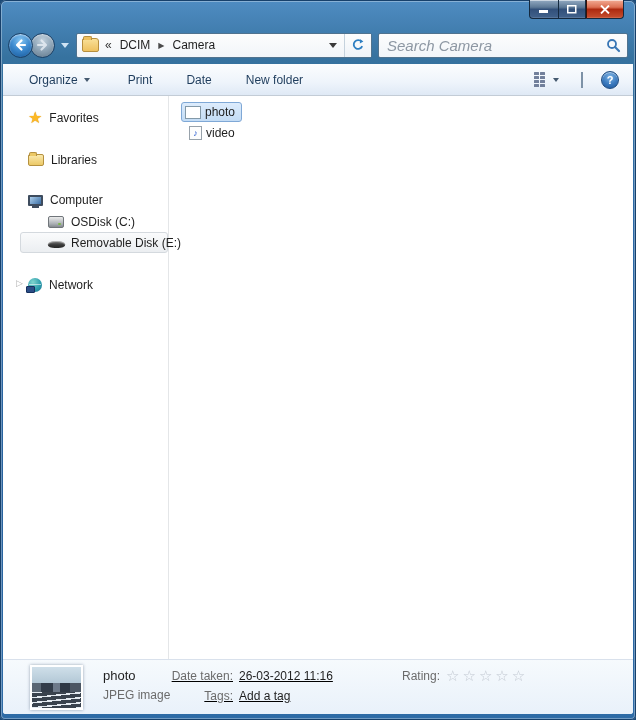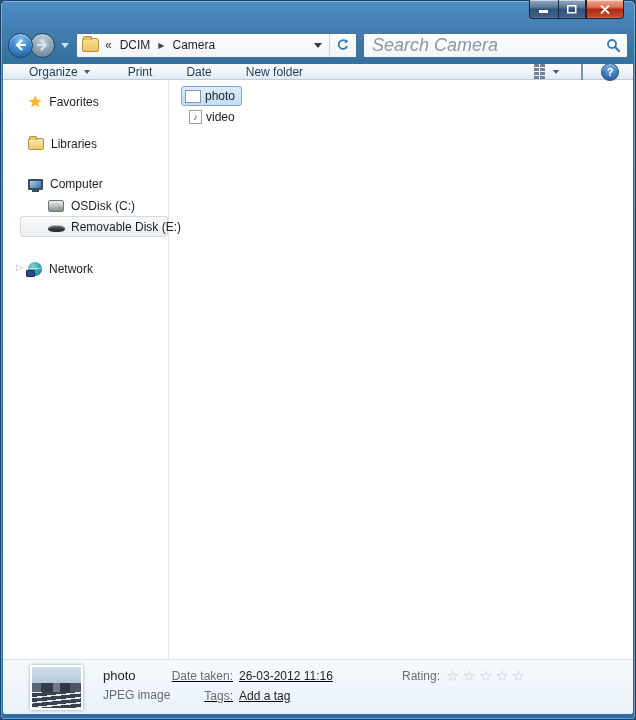--- a/index.html
+++ b/index.html
@@ -56,29 +56,29 @@
 
   .folder-glyph { width: 17px; height: 14px; position: relative; flex: none; margin-right: 2px;
     background: linear-gradient(180deg, #f9e098 0%, #eec15f 100%); border: 1px solid #b78f3e; border-radius: 2px 3px 2px 2px; }
   .folder-glyph::before { content: ""; position: absolute; top: -3px; left: 0; width: 7px; height: 3px;
     background: #eec15f; border: 1px solid #b78f3e; border-bottom: none; border-radius: 2px 2px 0 0; }
 
   .searchbox { height: 25px; flex: 1; margin-left: 6px; display: flex; align-items: center;
     border: 1px solid #50738f; border-radius: 2px;
     background: linear-gradient(180deg, #fdfdfd 0%, #f1f5f9 100%); padding: 0 6px 0 8px; }
   .searchbox input { flex: 1; border: none; outline: none; background: transparent;
-    font-family: "Liberation Sans", sans-serif; font-size: 18px; font-style: italic; color: #1e1e1e; min-width: 0; }
+    font-family: "Liberation Sans", sans-serif; font-size: 15px; font-style: italic; color: #1e1e1e; min-width: 0; }
   .searchbox input::placeholder { color: #8d97a3; font-style: italic; opacity: 1; }
 
   
   .client { position: absolute; top: 64px; left: 3px; right: 3px; bottom: 6px;
     background: #fff; display: flex; flex-direction: column; border-radius: 0 0 3px 3px; overflow: hidden; }
 
   
-  .toolbar { height: 16px; flex: none; display: flex; align-items: center;
+  .toolbar { height: 32px; flex: none; display: flex; align-items: center;
     background: linear-gradient(180deg, #fbfdfe 0%, #eef4fb 60%, #dfe9f5 100%);
     border-bottom: 1px solid #c3ccd6; padding: 0 14px 0 18px; color: #1e3c5c; }
   .tb-item { display: flex; align-items: center; padding: 4px 8px; border-radius: 3px; cursor: default; white-space: nowrap; }
   .tb-caret { width: 0; height: 0; border-left: 3.5px solid transparent; border-right: 3.5px solid transparent;
     border-top: 4px solid #44596f; margin-left: 6px; }
   .preview-glyph { width: 17px; height: 13px; border: 1px solid #6f93b5; background: #e9f2f8; padding: 1px; margin-right: 5px; }
   .preview-glyph .inner, .photo-glyph .inner { width: 100%; height: 100%;
     background: linear-gradient(180deg, #c9ecf1 0%, #7fc4c4 45%, #41805b 100%); }
   .tb-right { margin-left: auto; display: flex; align-items: center; }
   .views-btn { display: flex; align-items: center; padding: 5px 6px; }

